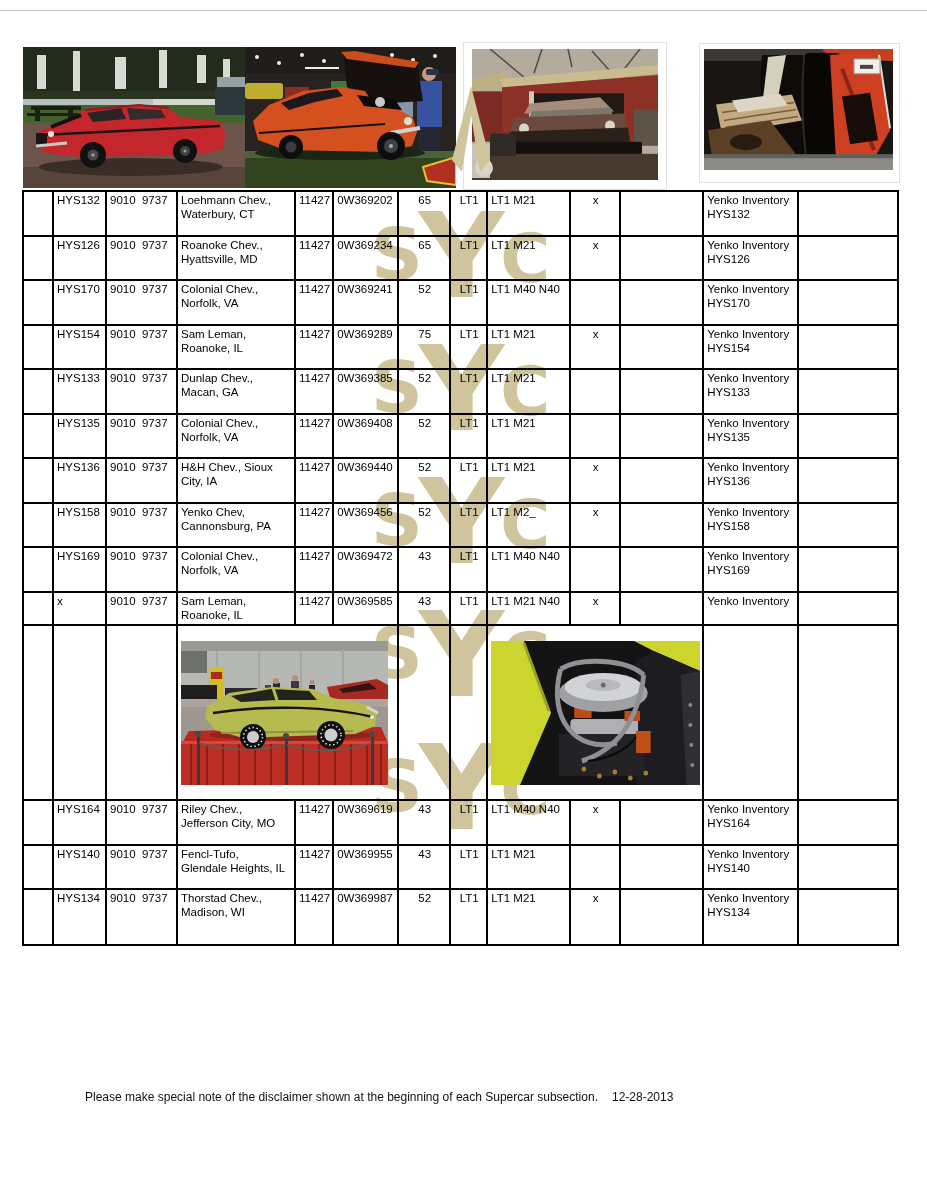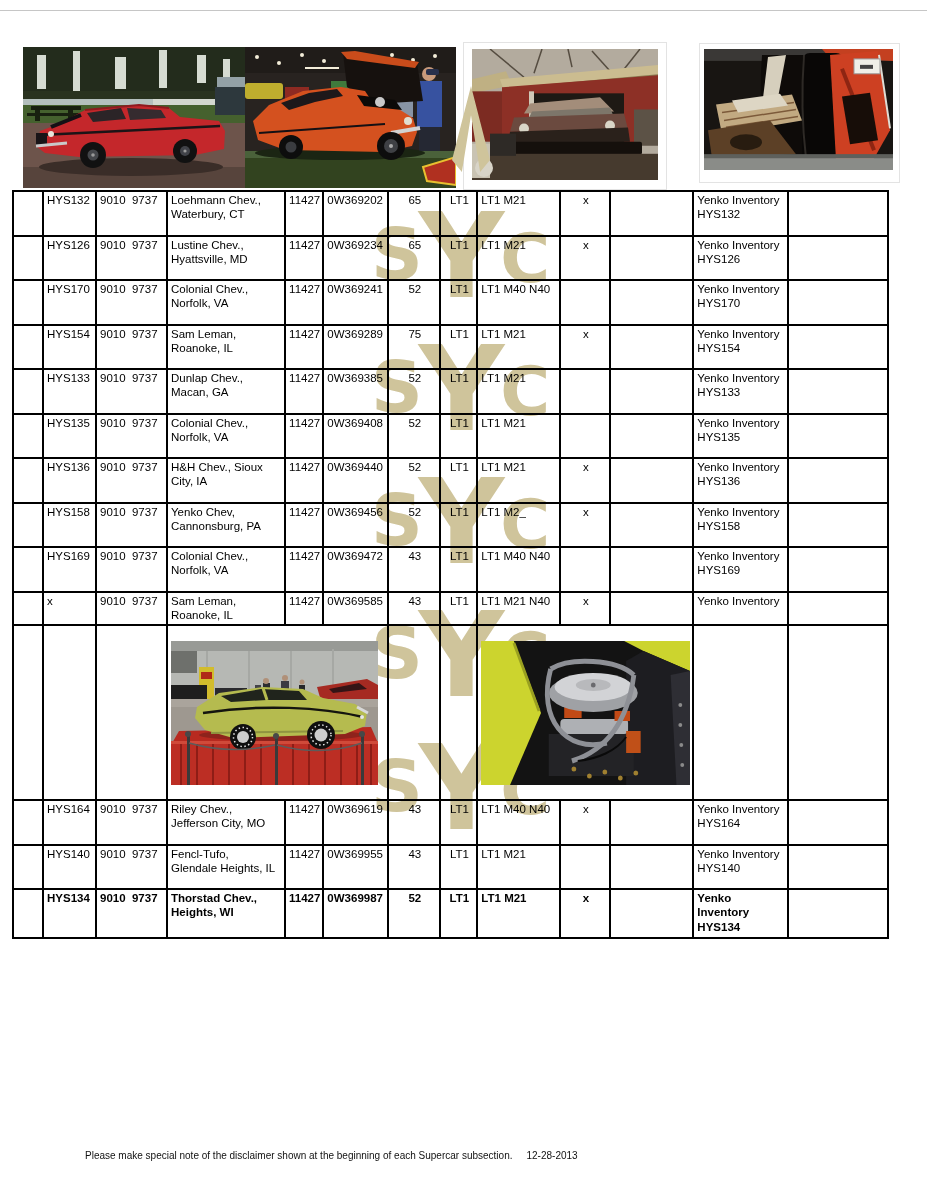--- a/index.html
+++ b/index.html
@@ -20,33 +20,33 @@
 
   
   .wm{position:absolute;left:371px;width:200px;display:flex;align-items:flex-start;
       z-index:1;color:#cfc49b;font-weight:bold;font-family:"DejaVu Sans",sans-serif;pointer-events:none;}
   .wm span{display:block;line-height:0.78;}
   .wm .wm-s{font-size:72px;margin-top:16px;}
   .wm .wm-y{font-size:118px;margin:0 -4px;}
   .wm .wm-c{font-size:68px;margin-top:22px;}
 
   
-  table.inv{position:absolute;left:12px;top:190px;border-collapse:collapse;table-layout:fixed;
+  table.inv{position:absolute;left:22px;top:190px;border-collapse:collapse;table-layout:fixed;
             z-index:2;background:transparent;}
   table.inv td{border:2px solid #000;vertical-align:top;padding:1px 2px 0 3px;
                font-size:11.5px;line-height:1.24;white-space:pre-line;overflow:hidden;}
   tr.r{height:44.5px;}
   tr.r-short{height:33px;}
-  tr.r-last{height:49px;font-weight:bold;}
+  tr.r-last{height:56px;}
   tr.r-photo{height:145px;}
   td.c5,td.c7,td.c8,td.c10{text-align:center;}
   td.pcell{padding:0;vertical-align:top;}
   td.pcell svg{display:block;}
 
-  .footer{position:absolute;left:85px;top:1150px;font-size:10px;color:#111;z-index:2;}
+  .footer{position:absolute;left:85px;top:1090px;font-size:12px;color:#111;z-index:2;}
   .footer .date{margin-left:14px;}
 </style>
 </head>
 <body>
 
 <div class="page">
   <div class="top-rule"></div>
 
   <div class="photo" style="left:23px;top:47px;width:222px;height:141px;">
     <svg width="222" height="141" viewBox="0 0 222 141" preserveAspectRatio="none">
@@ -263,21 +263,21 @@
           <td class="c10">x</td>
           <td class="c11"></td>
           <td class="c12">Yenko Inventory
 HYS132</td>
           <td class="c13"></td>
         </tr>
         <tr class="r">
           <td class="c1"></td>
           <td class="c2">HYS126</td>
           <td class="c3">9010&nbsp;&nbsp;9737</td>
-          <td class="c4">Lustine Chev.,
+          <td class="c4">Roanoke Chev.,
 Hyattsville, MD</td>
           <td class="c5">11427</td>
           <td class="c6">0W369234</td>
           <td class="c7">65</td>
           <td class="c8">LT1</td>
           <td class="c9">LT1 M21</td>
           <td class="c10">x</td>
           <td class="c11"></td>
           <td class="c12">Yenko Inventory
 HYS126</td>
@@ -569,21 +569,21 @@
           <td class="c11"></td>
           <td class="c12">Yenko Inventory
 HYS140</td>
           <td class="c13"></td>
         </tr>
         <tr class="r-last">
           <td class="c1"></td>
           <td class="c2">HYS134</td>
           <td class="c3">9010&nbsp;&nbsp;9737</td>
           <td class="c4">Thorstad Chev.,
-Heights, WI</td>
+Madison, WI</td>
           <td class="c5">11427</td>
           <td class="c6">0W369987</td>
           <td class="c7">52</td>
           <td class="c8">LT1</td>
           <td class="c9">LT1 M21</td>
           <td class="c10">x</td>
           <td class="c11"></td>
           <td class="c12">Yenko Inventory
 HYS134</td>
           <td class="c13"></td>

